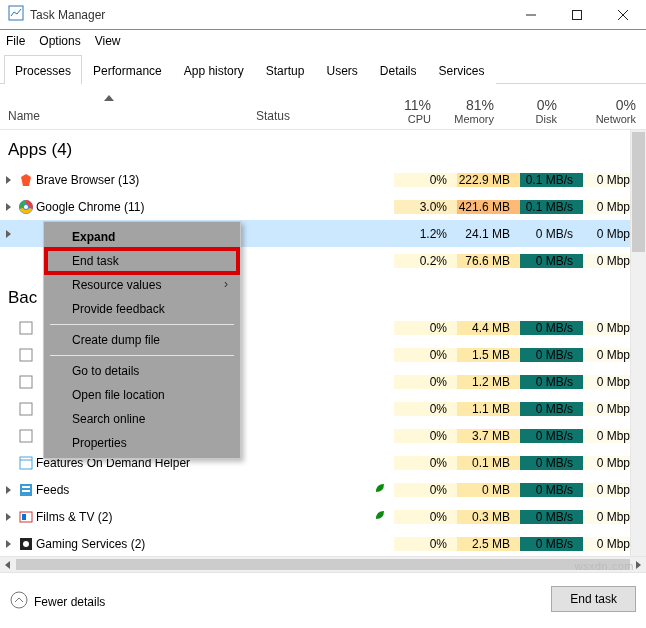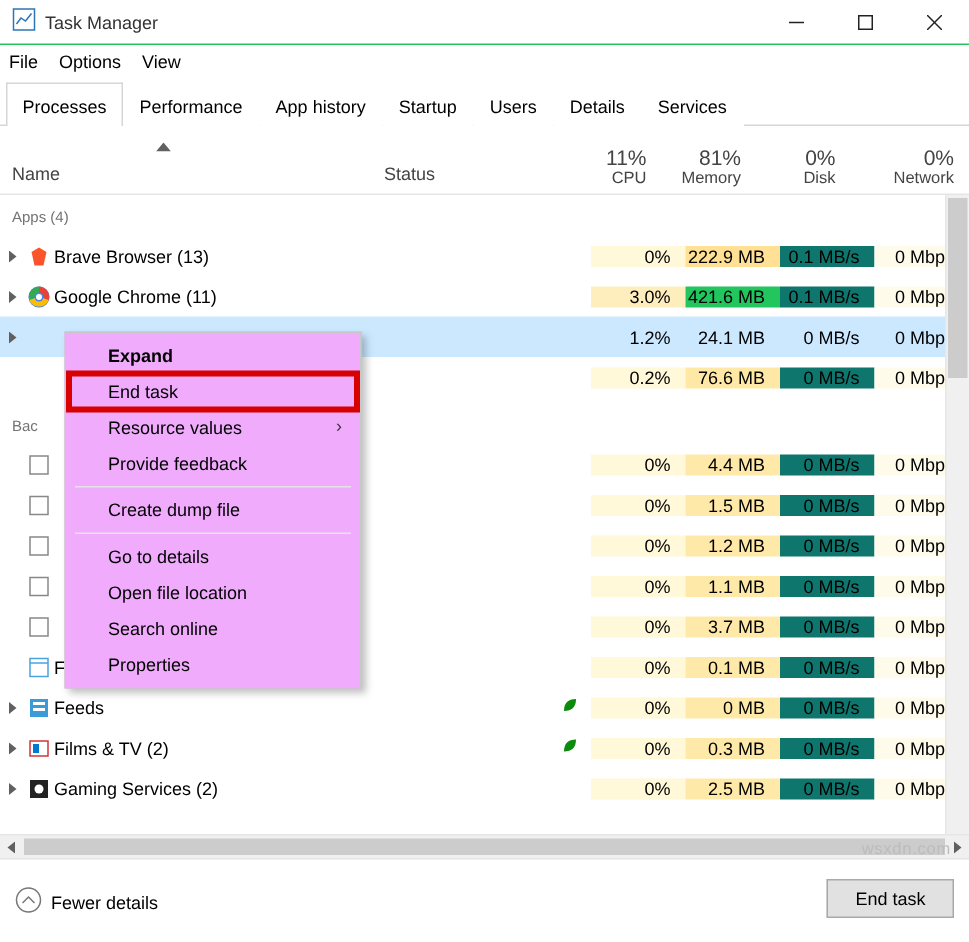--- a/index.html
+++ b/index.html
@@ -20,34 +20,34 @@
   .hcol.metric { width: 63px; text-align: right; padding: 4px 10px 4px 0; color: #444; }
   .hcol.metric .pct { font-size: 14px; display: block; }
   .hcol.metric .lbl { font-size: 11px; display: block; }
   .sort-caret { position: absolute; left: 104px; top: 6px; }
   .content { position: relative; height: 426px; overflow: hidden; }
   .scroll { position: absolute; right: 0; top: 0; bottom: 0; width: 16px; background: #f0f0f0; border-left: 1px solid #e6e6e6; }
   .scroll .thumb { position: absolute; left: 1px; right: 1px; top: 2px; height: 120px; background: #ccc; }
   .hscroll { height: 16px; background: #f0f0f0; border-top: 1px solid #e6e6e6; display: flex; }
   .hscroll .arrow { width: 16px; display: flex; align-items: center; justify-content: center; }
   .hscroll .thumb { flex: 1; margin: 2px 0; background: #ccc; }
-  .group-label { color: #737373; padding: 10px 0 6px 8px; font-size: 10px; }
+  .group-label { color: #000000; padding: 10px 0 6px 8px; font-size: 17px; }
   .row { display: flex; align-items: center; height: 27px; }
   .row .exp { width: 16px; display: flex; align-items: center; justify-content: center; color: #555; }
   .row .ic { width: 20px; display: flex; align-items: center; justify-content: center; }
   .row .nm { flex: 1; white-space: nowrap; overflow: hidden; }
   .row .status { width: 88px; display: flex; align-items: center; justify-content: flex-end; padding-right: 8px; }
   .row .cell { width: 63px; text-align: right; padding-right: 10px; font-size: 12px; }
   .c-cpu { background: #fff8d9; }
   .c-mem { background: #ffe9a8; }
   .c-disk { background: #0f766e; }
   .c-net { background: #fffbea; }
   .row.sel { background: #cce8ff; }
   .row.sel .cell { background: #cce8ff !important; }
-  .ctx { position: absolute; left: 43px; top: 221px; width: 198px; background: #f0abfc; border: 1px solid #c8c8c8; box-shadow: 3px 3px 5px rgba(0,0,0,0.25); z-index: 50; padding: 3px 2px; }
+  .ctx { position: absolute; left: 43px; top: 221px; width: 198px; background: #a3a3a3; border: 1px solid #c8c8c8; box-shadow: 3px 3px 5px rgba(0,0,0,0.25); z-index: 50; padding: 3px 2px; }
   .ctx .item { padding: 5px 10px 5px 26px; position: relative; }
   .ctx .item.hl { outline: 4px solid #d80000; outline-offset: -2px; }
   .ctx .item.sub::after { content: "›"; position: absolute; right: 10px; top: 4px; color: #333; }
   .ctx .sep { height: 1px; background: #e3e3e3; margin: 3px 4px; }
   .footer { height: 40px; border-top: 1px solid #e4e4e4; display: flex; align-items: flex-end; padding: 0 10px; }
   .fewer { display: flex; align-items: center; gap: 6px; }
   .endtask { margin-left: auto; padding: 5px 18px; border: 1px solid #a9a9a9; background: #e1e1e1; font-size: 12px; }
   .watermark { position: absolute; right: 12px; bottom: 56px; color: #bcbcbc; font-size: 11px; letter-spacing: 0.5px; z-index: 60; }
   .ic svg { display:block; }
   .leaf-ic { color:#0b8a0b; }
@@ -161,21 +161,21 @@
           <path d="M8 1 A7 7 0 0 1 14.5 10 L8 8 Z" fill="#ea4335"></path>
           <path d="M1.5 10 A7 7 0 0 1 8 1 L8 8 Z" fill="#34a853"></path>
           <path d="M14.5 10 A7 7 0 0 1 1.5 10 L8 8 Z" fill="#fbbc05"></path>
           <circle cx="8" cy="8" r="3" fill="#4285f4"></circle>
           <circle cx="8" cy="8" r="2" fill="#fff"></circle>
         </svg>
       </div>
     <div class="nm">Google Chrome (11)</div>
     <div class="status"></div>
     <div class="cell c-cpu" style="background:#ffeebd">3.0%</div>
-    <div class="cell c-mem" style="background:#22c55e">421.6 MB</div>
+    <div class="cell c-mem" style="background:#fdba74">421.6 MB</div>
     <div class="cell c-disk">0.1 MB/s</div>
     <div class="cell c-net">0 Mbps</div>
   </div>
 
   <div class="row sel">
     <div class="exp">
         <svg width="8" height="8">
           <path d="M2 0 L7 4 L2 8 Z" fill="#606060"></path>
         </svg>
       </div>

